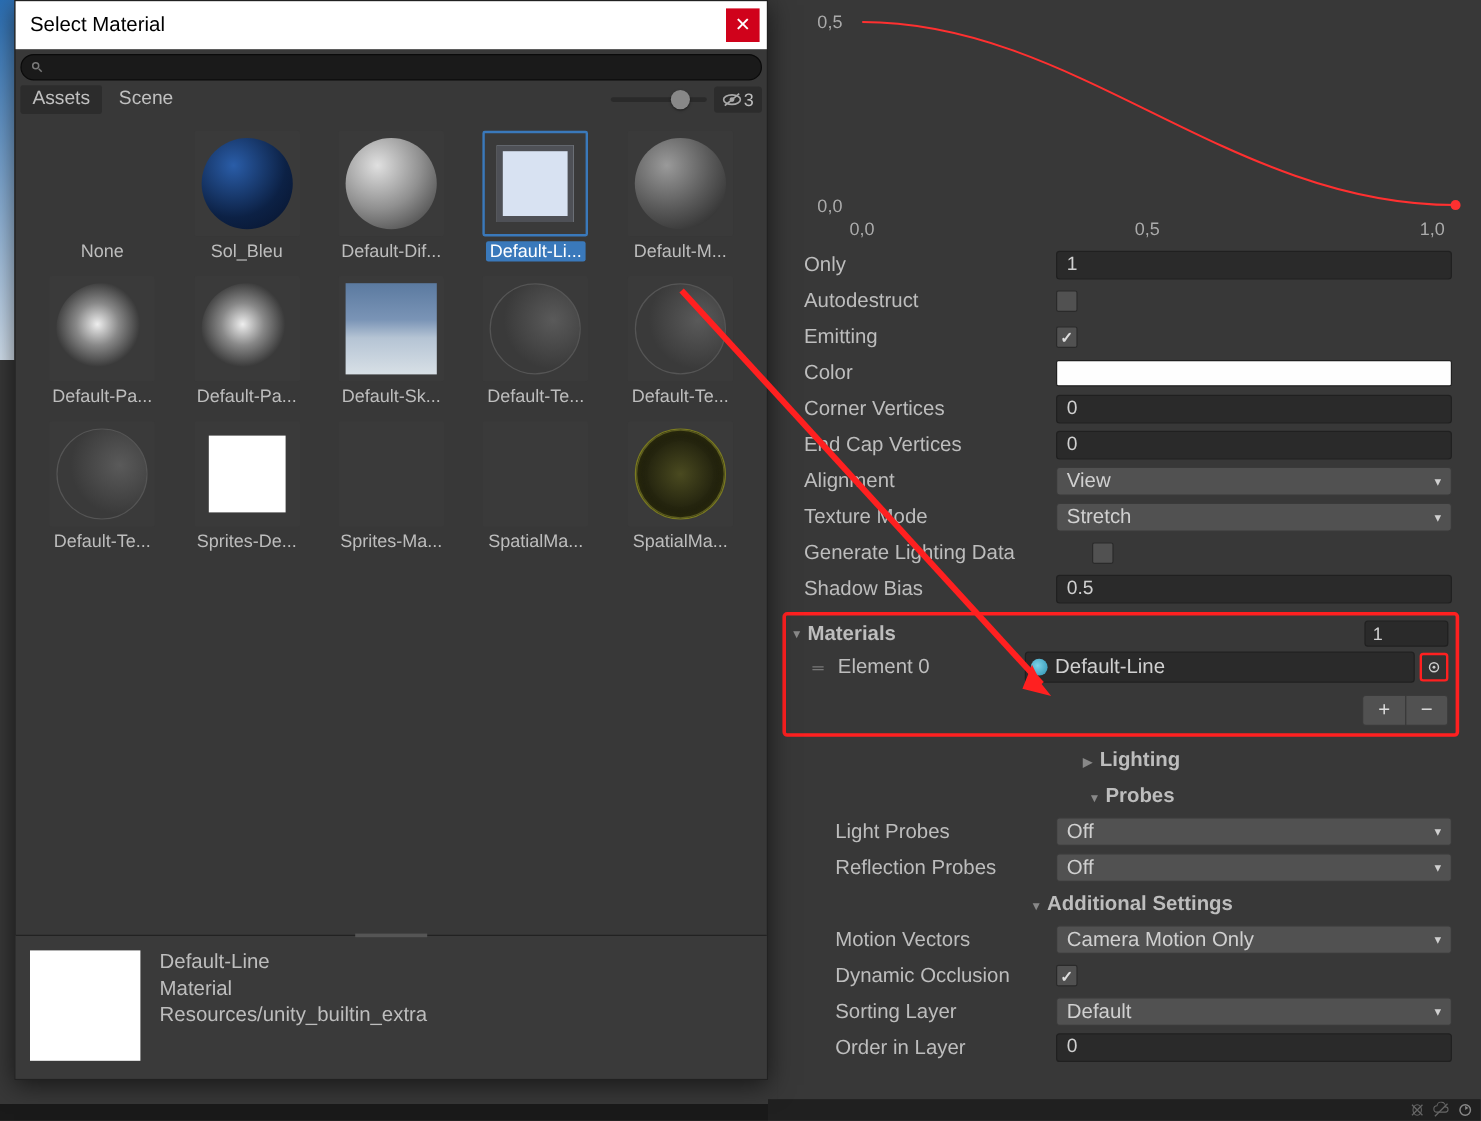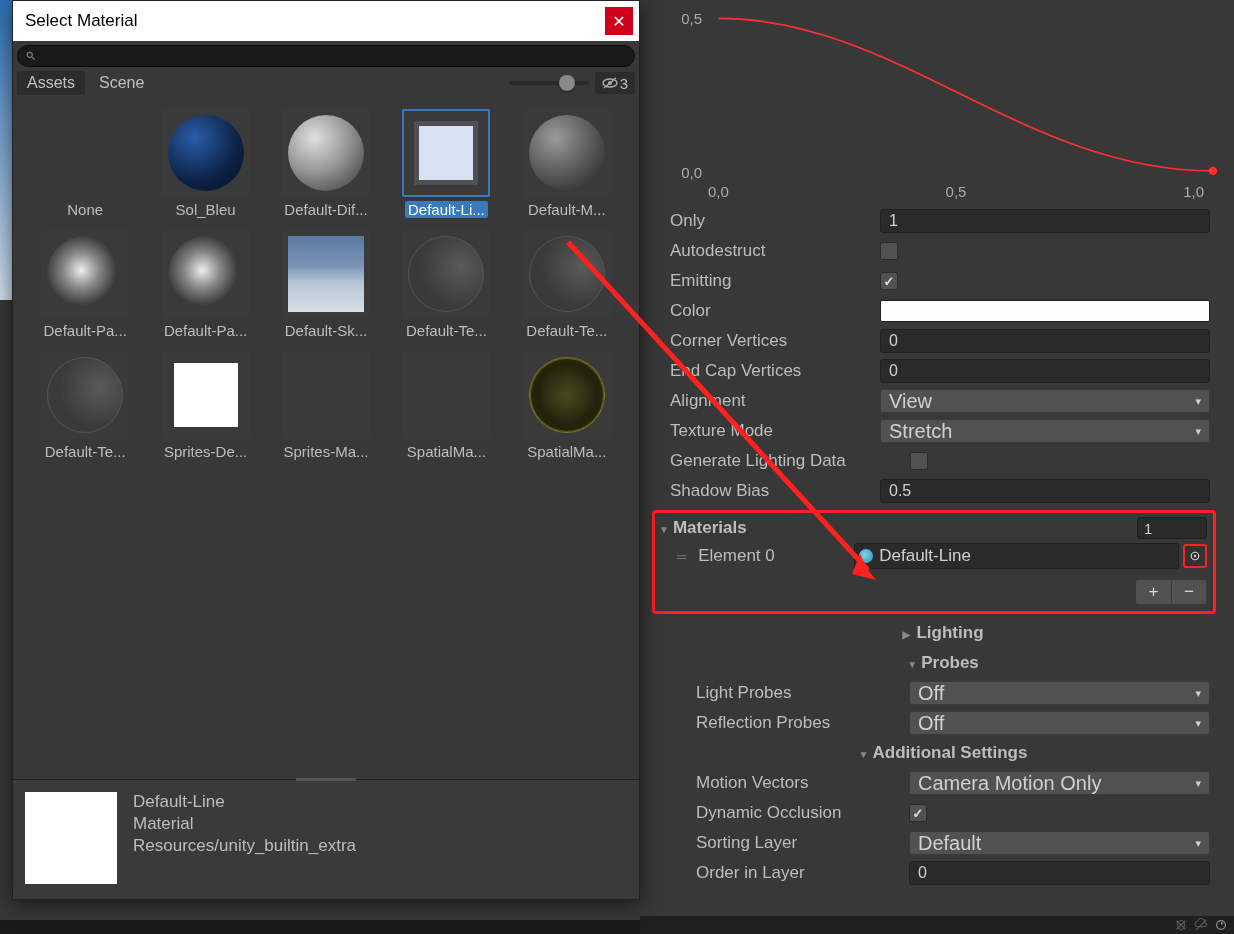--- a/index.html
+++ b/index.html
@@ -50,21 +50,21 @@
 .curve-ylabels { width: 60px; display: flex; flex-direction: column; justify-content: space-between; align-items: flex-end; padding: 10px 6px 24px 0; font-size: 15px; color: #aaa; }
 .curve-svg { flex: 1; }
 .curve-xlabels { display: flex; justify-content: space-between; padding: 0 30px 0 60px; font-size: 15px; color: #aaa; margin-top: -22px; margin-bottom: 6px; }
 
 .prop-row { display: flex; align-items: center; height: 30px; padding-left: 22px; font-size: 17px; }
 .prop-label { width: 210px; }
 .prop-field { flex: 1; background: #2a2a2a; border: 1px solid #202020; color: #d0d0d0; padding: 2px 8px; height: 24px; margin-right: 24px; border-radius: 3px; font-size: 16px; display: flex; align-items: center; }
 .prop-check { width: 18px; height: 18px; background: #515151; border: 1px solid #2a2a2a; border-radius: 2px; display: flex; align-items: center; justify-content: center; }
 .prop-check.checked::after { content: "✓"; color: #ddd; font-size: 13px; font-weight: bold; }
 .prop-color { flex: 1; height: 22px; background: #fefefe; border: 1px solid #202020; margin-right: 24px; border-radius: 2px; }
-.prop-select { flex: 1; background: #515151; border: 1px solid #3a3a3a; color: #d0d0d0; padding: 2px 8px; height: 24px; margin-right: 24px; border-radius: 3px; font-size: 20px; display: flex; align-items: center; justify-content: space-between; }
+.prop-select { flex: 1; background: #515151; border: 1px solid #3a3a3a; color: #d0d0d0; padding: 2px 8px; height: 24px; margin-right: 24px; border-radius: 3px; font-size: 17px; display: flex; align-items: center; justify-content: space-between; }
 .prop-select::after { content: "▾"; font-size: 11px; }
 
 .section-head { display: flex; align-items: center; padding-left: 4px; font-size: 17px; font-weight: 600; height: 30px; justify-content: center; }
 .section-head .tri { width: 14px; display: inline-block; }
 .tri::before { content: "▼"; font-size: 10px; color: #888; }
 .tri.closed::before { content: "▶"; }
 
 .materials-box { border: 3px solid #ff2020; border-radius: 4px; margin: 4px 18px 4px 4px; padding: 4px 6px 6px 2px; position: relative; }
 .mat-head { display: flex; align-items: center; }
 .mat-head .tri { margin-left: 2px; }
@@ -75,21 +75,21 @@
 .mat-slot { flex: 1; background: #2a2a2a; border: 1px solid #202020; height: 26px; border-radius: 3px; display: flex; align-items: center; padding: 0 4px; gap: 6px; }
 .mat-dot { width: 14px; height: 14px; border-radius: 50%; background: radial-gradient(circle at 40% 40%, #7dd3e8, #2a8fb0); }
 .mat-name { font-size: 17px; color: #d0d0d0; }
 .mat-picker { width: 24px; height: 24px; border: 2px solid #ff2020; border-radius: 3px; display: flex; align-items: center; justify-content: center; margin-left: 4px; background: #323232; }
 .mat-picker svg { width: 12px; height: 12px; }
 .mat-btns { display: flex; justify-content: flex-end; gap: 0; margin-top: 6px; }
 .mat-btn { width: 36px; height: 26px; background: #515151; border: 1px solid #3a3a3a; color: #ddd; font-size: 17px; display: flex; align-items: center; justify-content: center; }
 .mat-btn:first-child { border-radius: 3px 0 0 3px; border-right: none; }
 .mat-btn:last-child { border-radius: 0 3px 3px 0; }
 
-.sub-row { padding-left: 48px !important; gap: 29px; }
+.sub-row { padding-left: 48px !important; }
 
 
 .arrow { position: absolute; left: 560px; top: 234px; width: 340px; height: 360px; z-index: 20; pointer-events: none; }
 .arrow line { stroke: #ff2020; stroke-width: 5; }
 .arrow polygon { fill: #ff2020; }
 
 
 .status-bar { position: absolute; bottom: 0; left: 640px; right: 0; height: 18px; background: #202020; display: flex; justify-content: flex-end; align-items: center; gap: 6px; padding-right: 6px; }
 .status-icon { width: 14px; height: 14px; }
 

